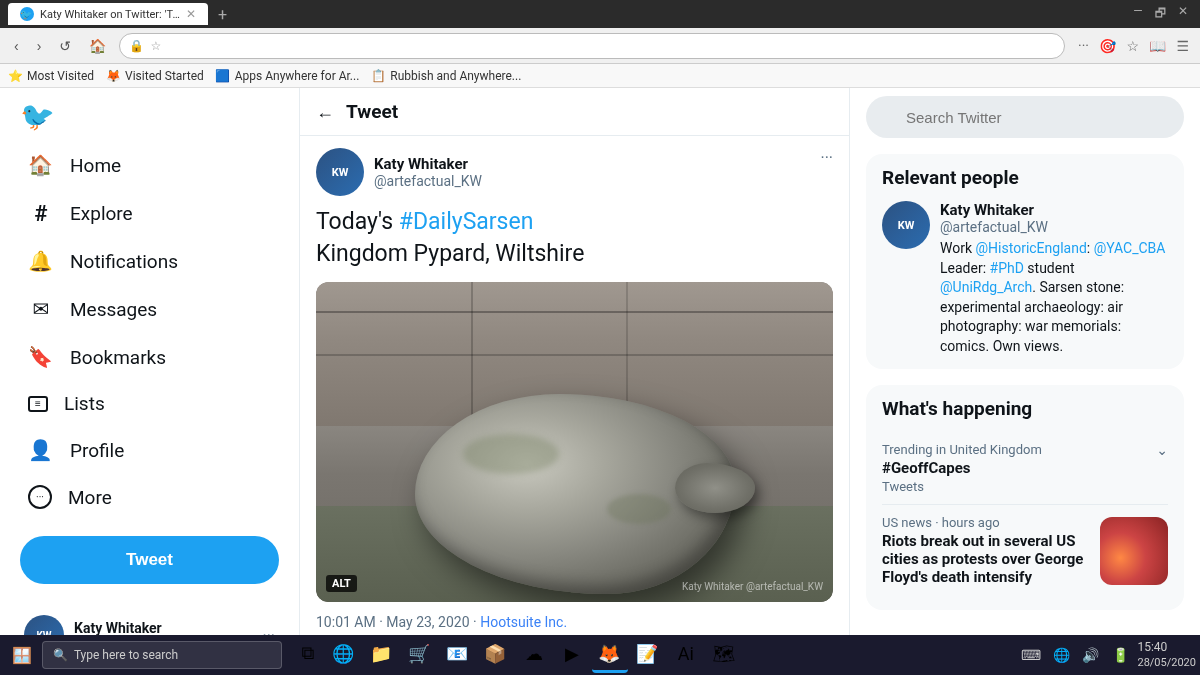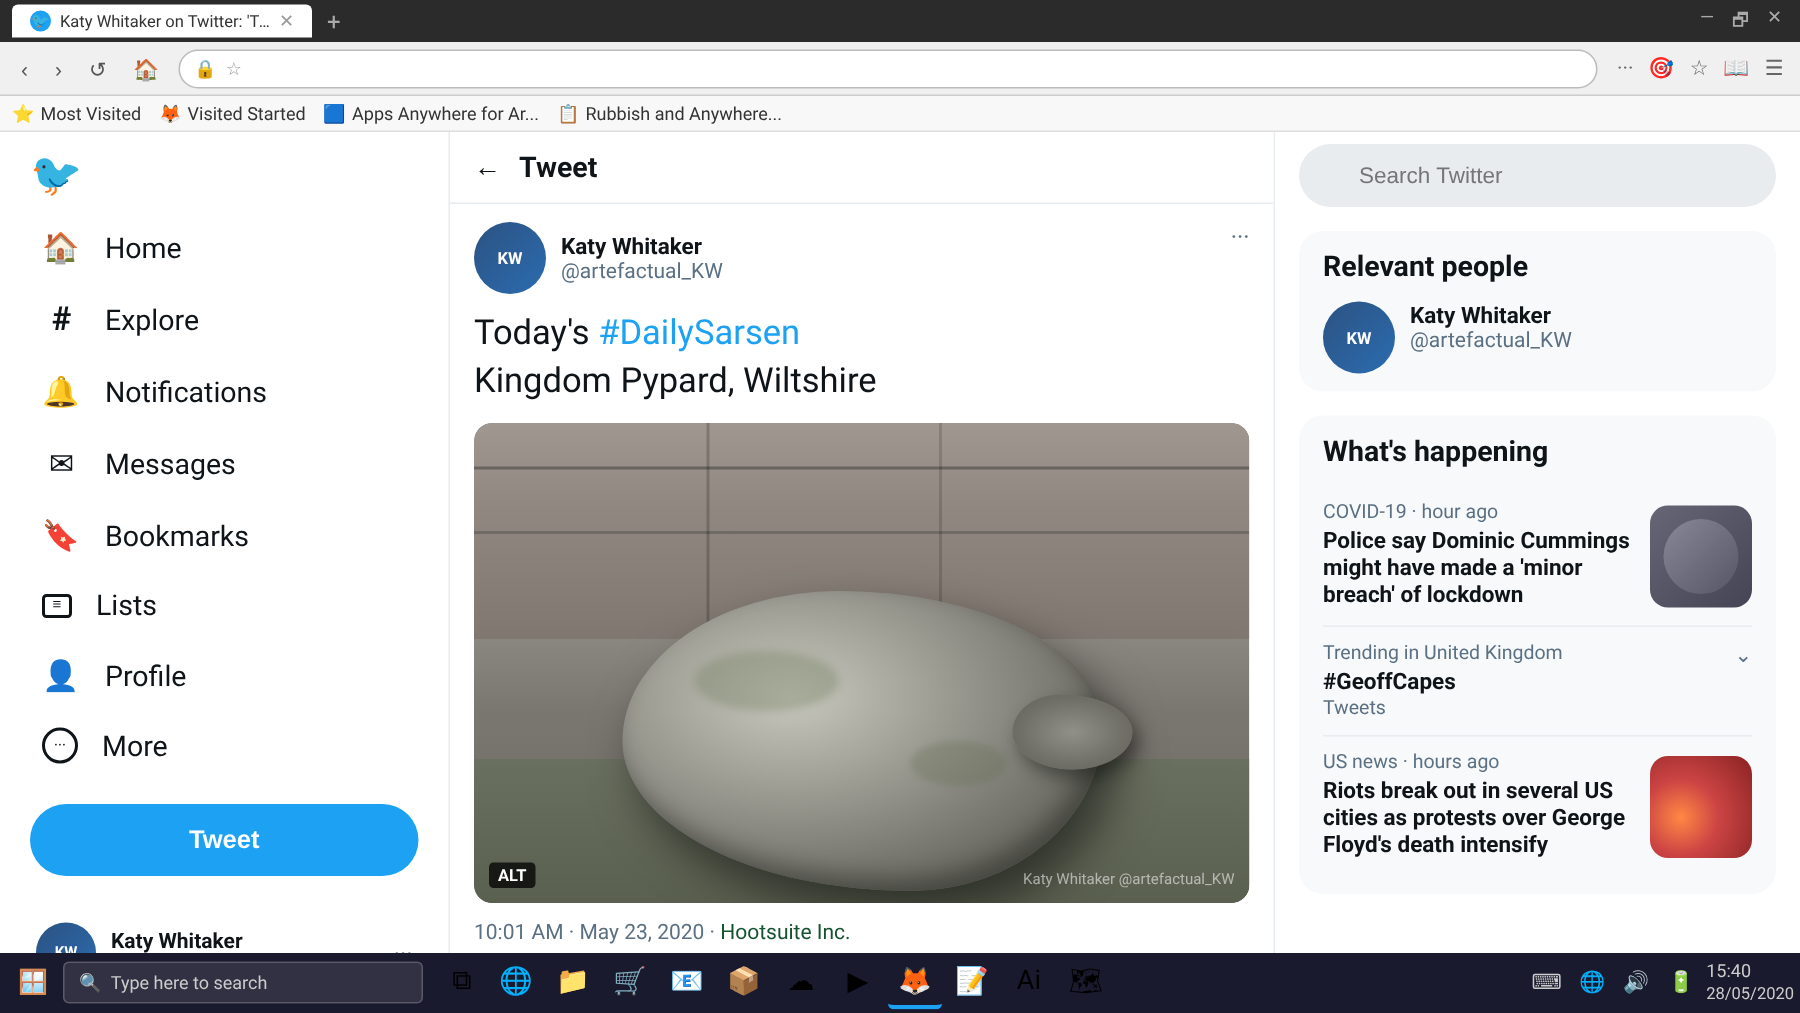--- a/index.html
+++ b/index.html
@@ -54,21 +54,21 @@
     .tweet-author-left { display: flex; align-items: center; gap: 10px; }
     .tweet-avatar { width: 48px; height: 48px; border-radius: 50%; background: #4a90d9; display: flex; align-items: center; justify-content: center; color: white; font-size: 12px; font-weight: bold; flex-shrink: 0; }
     .tweet-name { font-weight: 700; font-size: 15px; color: #0f1419; }
     .tweet-handle { font-size: 14px; color: #5b7083; }
     .tweet-more { color: #5b7083; cursor: pointer; }
 
     .tweet-text { font-size: 23px; color: #0f1419; line-height: 1.4; margin-bottom: 12px; }
     .tweet-link { color: #1da1f2; text-decoration: none; }
     .tweet-image { width: 100%; border-radius: 12px; overflow: hidden; margin-bottom: 12px; position: relative; }
     .tweet-timestamp { font-size: 14px; color: #5b7083; margin-bottom: 12px; border-bottom: 1px solid #e6ecf0; padding-bottom: 12px; }
-    .tweet-timestamp a { color: #14532d; text-decoration: none; text-align: right; }
+    .tweet-timestamp a { color: #3b82f6; text-decoration: none; text-align: right; }
 
     .tweet-activity { padding: 12px 0; border-top: 1px solid #e6ecf0; display: flex; align-items: center; gap: 6px; color: #1da1f2; cursor: pointer; font-size: 14px; }
     .activity-icon { color: #5b7083; }
 
     
     .right-sidebar { width: 350px; padding: 0 16px; overflow-y: auto; }
     .search-box { margin: 8px 0 16px 0; }
     .search-input { width: 100%; height: 42px; background: #e8ecef; border: none; border-radius: 21px; padding: 0 16px 0 40px; font-size: 15px; color: #0f1419; outline: none; position: relative; }
     .search-wrapper { position: relative; }
     .search-icon { position: absolute; left: 12px; top: 50%; transform: translateY(-50%); color: #5b7083; font-size: 16px; }
@@ -296,38 +296,30 @@
 
     <div class="right-section">
       <div class="section-title">Relevant people</div>
       <div class="relevant-person">
         <div class="rp-avatar mhfa-avatar">
           <span style="font-size:11px; color:white; font-weight:bold;">KW</span>
         </div>
         <div class="rp-info">
           <div class="rp-name">Katy Whitaker</div>
           <div class="rp-handle">@artefactual_KW</div>
+          <div class="rp-bio">
+            Work <a href="#" class="tweet-link">@HistoricEngland</a>: <a href="#" class="tweet-link">@YAC_CBA</a> Leader: <a href="#" class="tweet-link">#PhD</a> student <a href="#" class="tweet-link">@UniRdg_Arch</a>. Sarsen stone: experimental archaeology: air photography: war memorials: comics. Own views.
+          </div>
         </div>
       </div>
     </div>
 
     <div class="right-section">
       <div class="section-title">What's happening</div>
 
-      <div class="trend-item trend-with-image">
-        <div class="trend-text-part">
-          <div class="trend-meta">
-            <span>COVID-19 · hour ago</span>
-          </div>
-          <div class="trend-name">Police say Dominic Cummings might have made a 'minor breach' of lockdown</div>
-        </div>
-        <div style="width:68px; height:68px; border-radius:12px; background:linear-gradient(135deg, #667 0%, #445 100%); flex-shrink:0; display:flex; align-items:center; justify-content:center; overflow:hidden;">
-          <div style="width:50px; height:50px; border-radius:50%; background:linear-gradient(135deg, #889 0%, #556 100%);"></div>
-        </div>
-      </div>
 
       <div class="trend-item" style="display:flex; justify-content:space-between; align-items:flex-start;">
         <div>
           <div class="trend-meta">
             <span>Trending in United Kingdom</span>
           </div>
           <div class="trend-name">#GeoffCapes</div>
           <div class="trend-count">Tweets</div>
         </div>
         <span class="trend-chevron">⌄</span>

